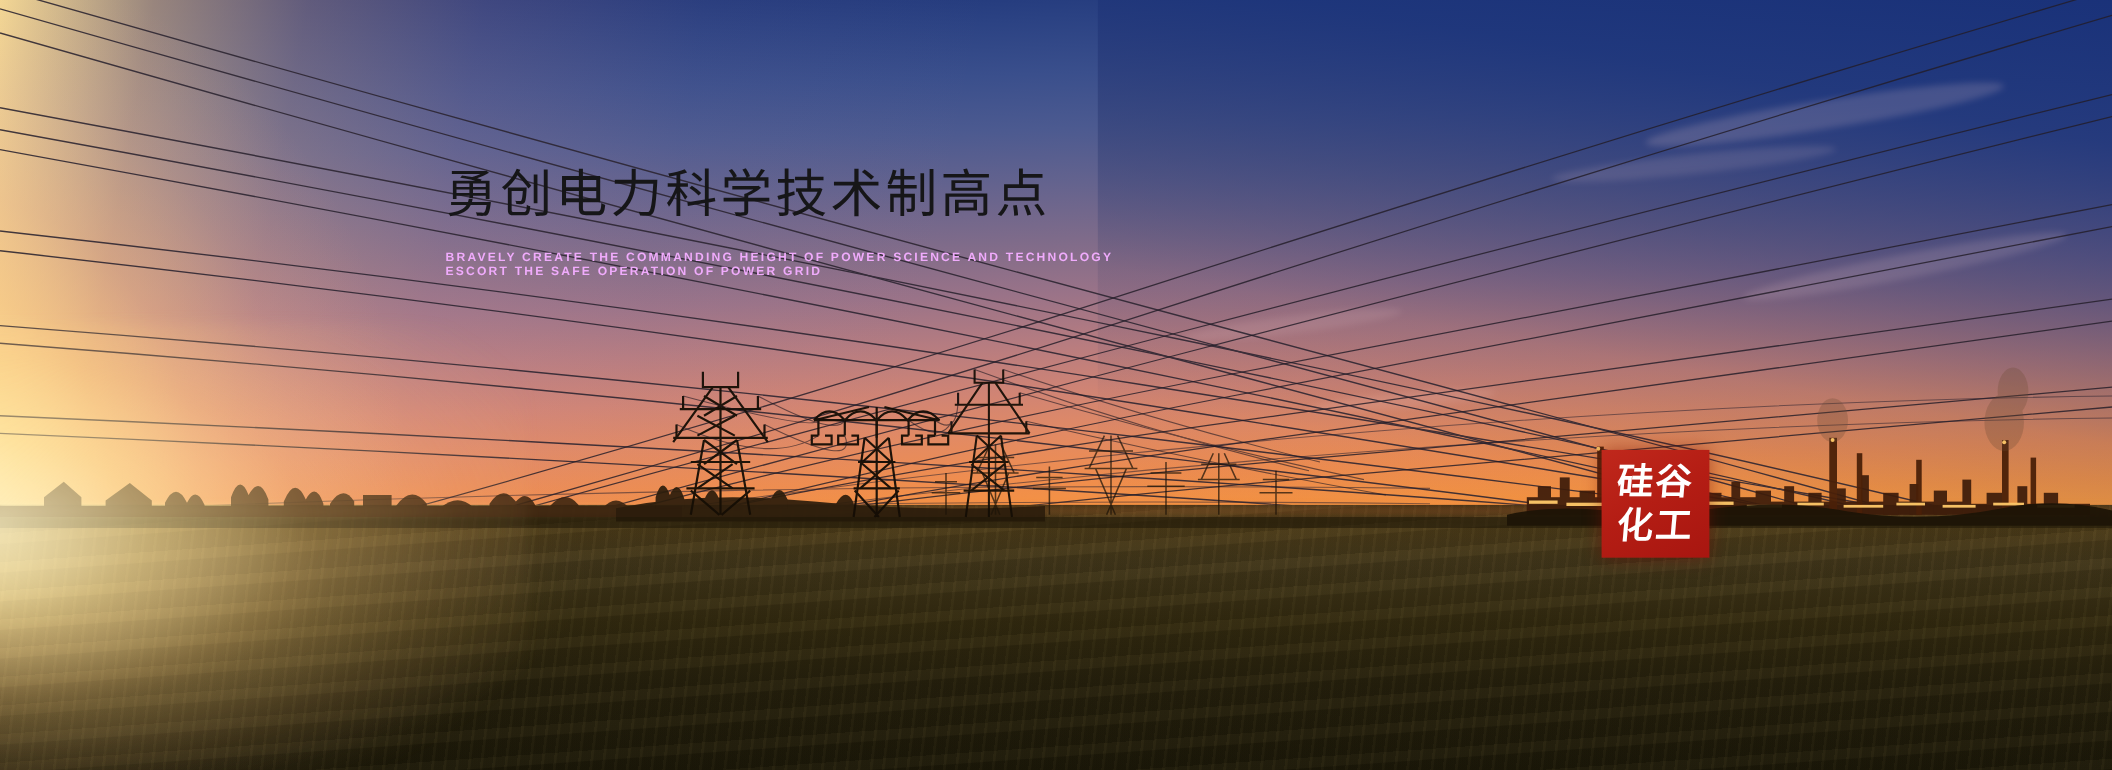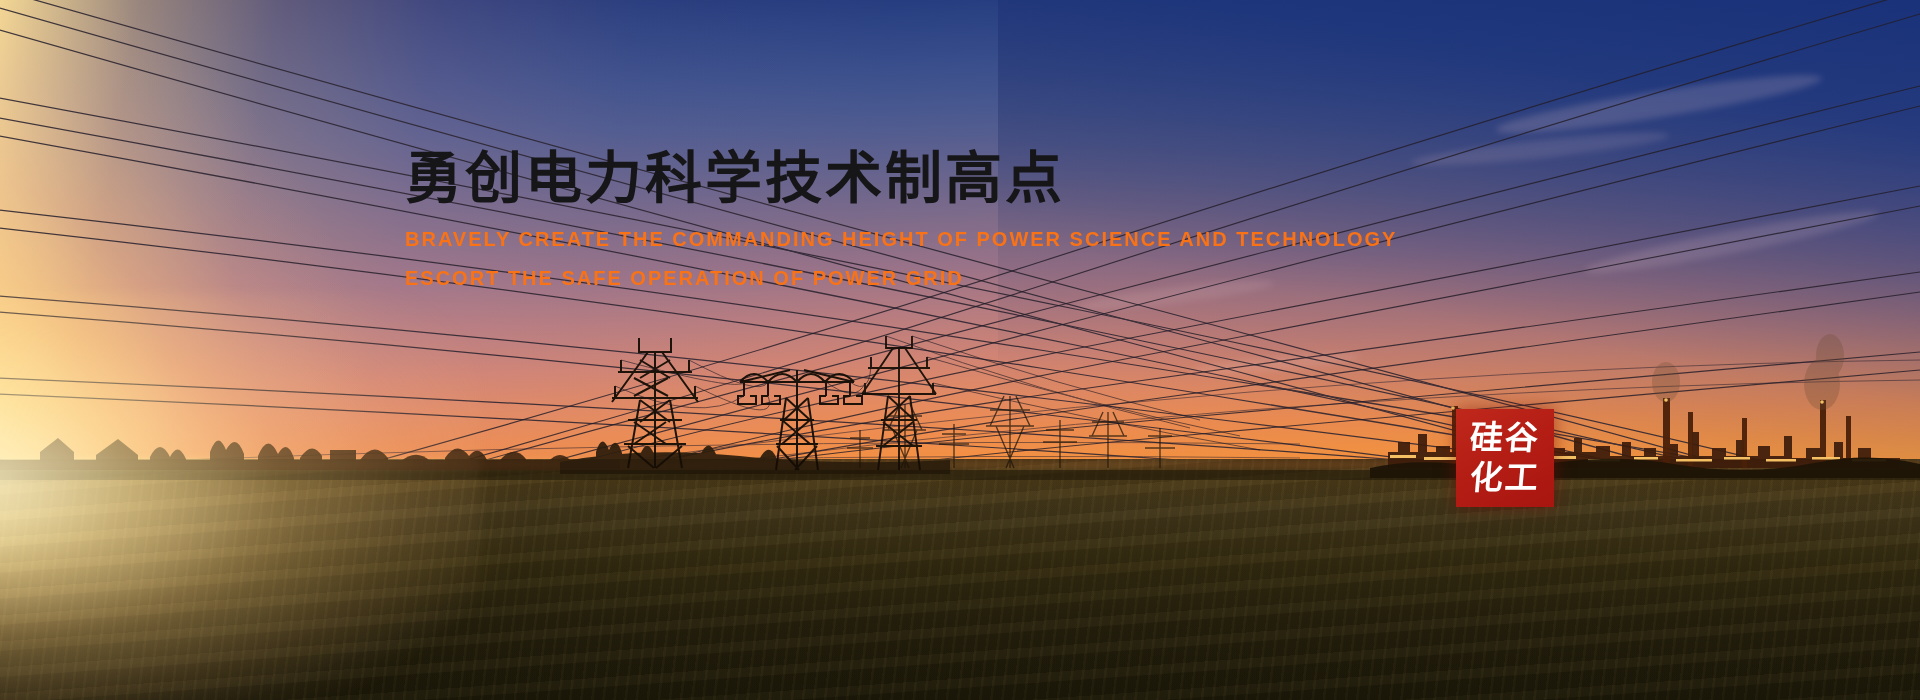--- a/index.html
+++ b/index.html
@@ -126,37 +126,37 @@
 
   
   .copy {
     position:absolute;
     left:405px;
     top:146px;
     width:820px;
   }
   .headline {
     font-family:"DejaVu Sans","Liberation Sans", sans-serif;
-    font-size:57px;
+    font-size:47px;
     line-height:64px;
-    font-weight:700;
+    font-weight:400;
     letter-spacing:3px;
     color:#161618;
     white-space:nowrap;
   }
   .sub {
     font-family:"Liberation Sans", sans-serif;
-    font-size:20px;
+    font-size:11px;
     font-weight:bold;
     letter-spacing:2.0px;
-    color:#f97316;
+    color:#f0abfc;
     white-space:nowrap;
   }
   .sub.one { margin-top:18px; }
-  .sub.two { margin-top:16px; }
+  .sub.two { margin-top:1px; }
 
   
   .seal {
     position:absolute;
     left:1456px;
     top:409px;
     width:98px;
     height:98px;
     background:linear-gradient(150deg,#c0281c 0%,#b41d14 48%,#a81610 100%);
     display:flex;

